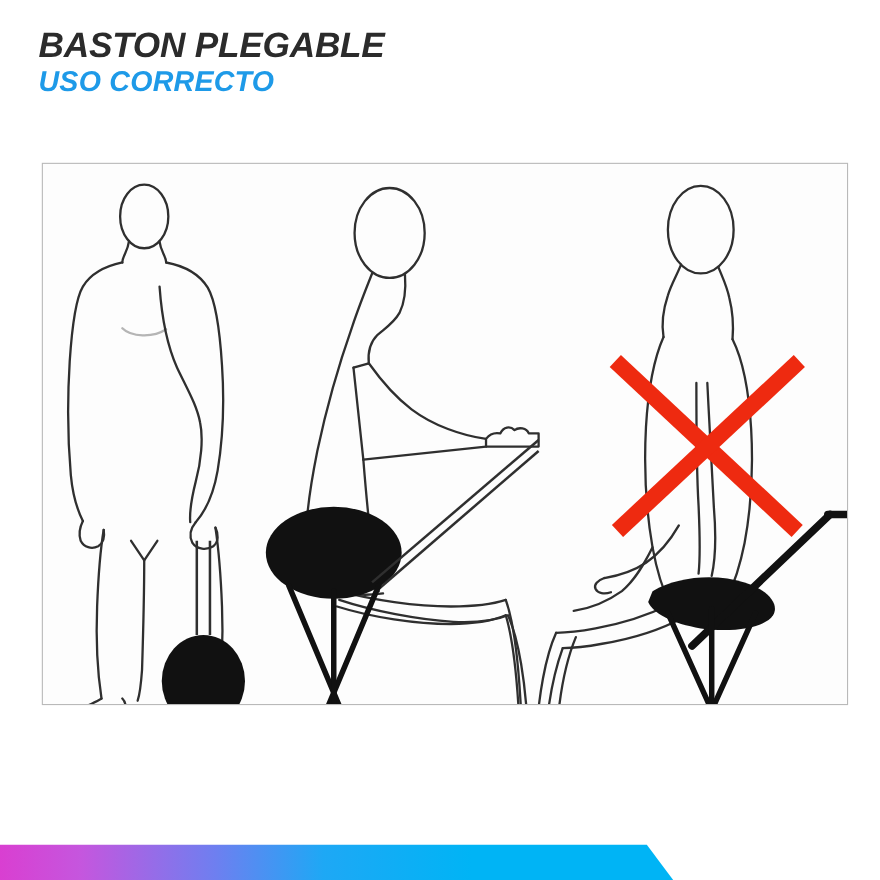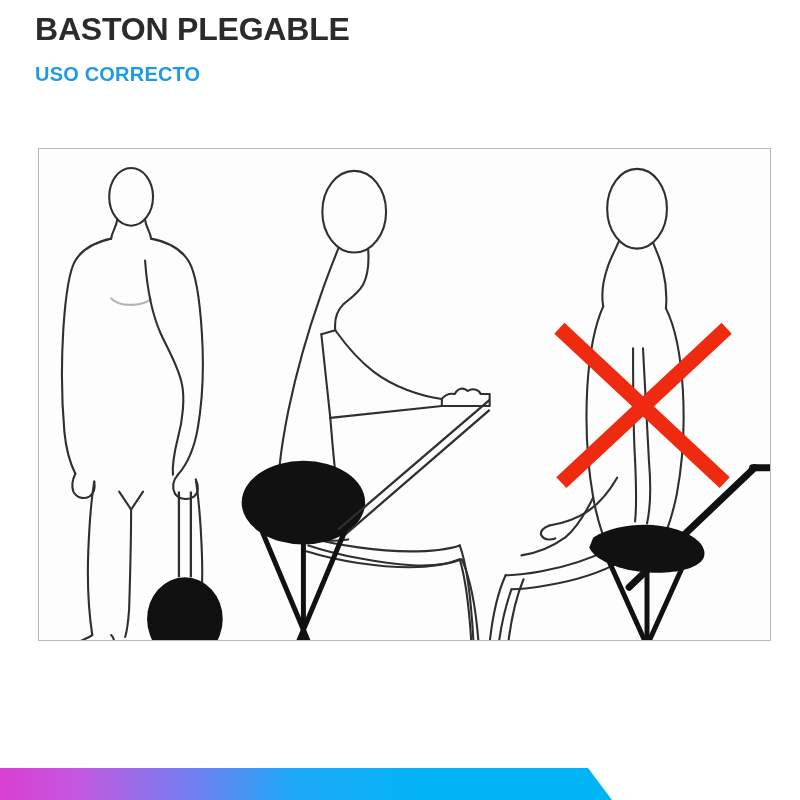--- a/index.html
+++ b/index.html
@@ -12,38 +12,39 @@
     background: #ffffff;
     font-family: "Liberation Sans", sans-serif;
     overflow: hidden;
     position: relative;
   }
 
   
   #header {
     position: absolute;
     left: 35px;
-    top: 12px;
+    top: 24px;
     width: 720px;
+    font-style: italic;
   }
   #title-main {
     font-size: 32px;
     font-weight: bold;
     letter-spacing: -0.2px;
     color: #2b2b2b;
     line-height: 1.08;
     margin: 0;
     white-space: nowrap;
   }
   #title-sub {
-    font-size: 20px;
+    font-size: 26px;
     font-weight: bold;
     letter-spacing: 0.2px;
     line-height: 1.12;
-    margin: 16px 0 0 0;
+    margin: 1px 0 0 0;
     white-space: nowrap;
   }
 
   
   #illustration-panel {
     position: absolute;
     left: 38px;
     top: 148px;
     width: 733px;
     height: 493px;

